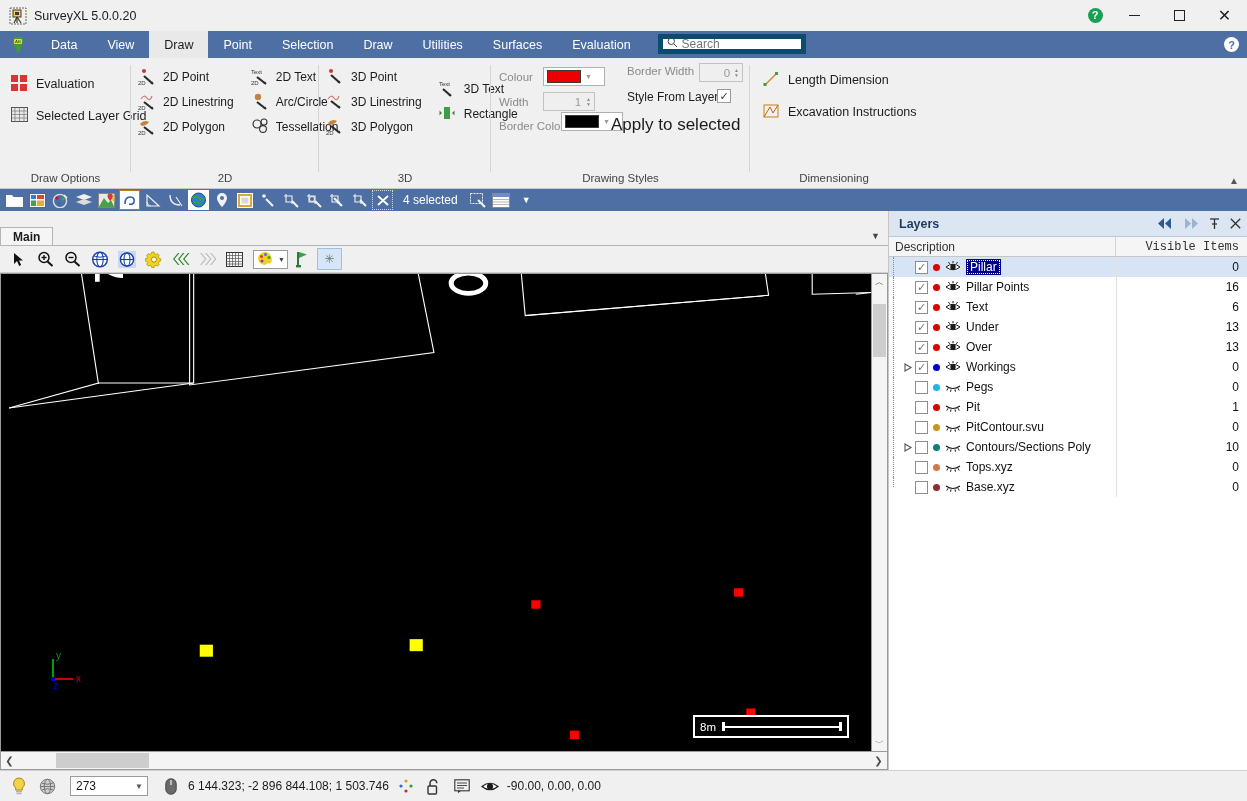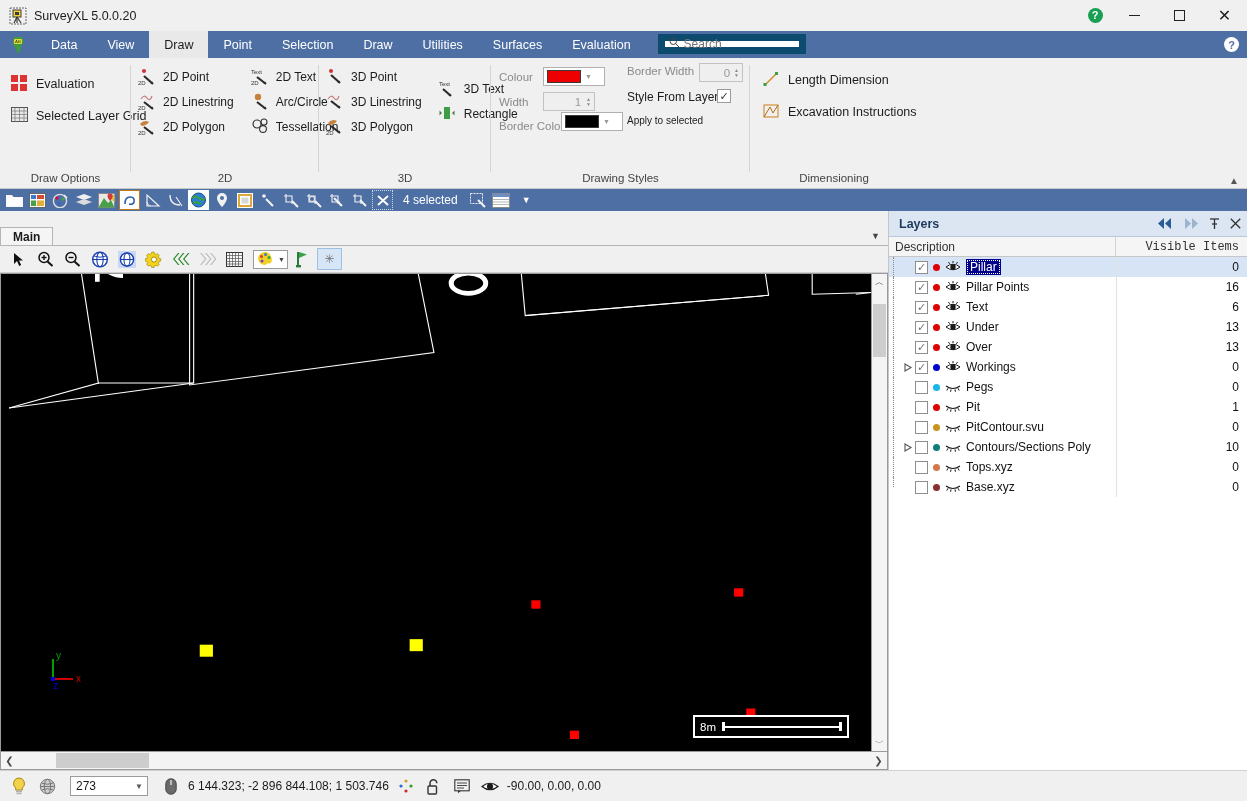--- a/index.html
+++ b/index.html
@@ -43,21 +43,21 @@
     height: 27px; background: #4e6fa3; display: flex; align-items: stretch;
     flex: 0 0 27px; position: relative;
   }
   .rt-logo { width: 36px; display:flex; align-items:center; justify-content:center; }
   .rt-tab {
     padding: 0 15px; display: flex; align-items: center; color: #fff;
     font-size: 12.5px; cursor: default;
   }
   .rt-tab.active { background: #e9e9e9; color: #1b1b1b; }
   .rt-search {
-    margin: 3px 0 3px 12px; width: 148px; background: #fff; border: 7px solid #0c4a6e;
+    margin: 3px 0 3px 12px; width: 148px; background: #fff; border: 5px solid #0c4a6e;
     display: flex; align-items: center; padding: 0 4px; height: 20px;
   }
   .rt-search .mag { margin-right: 4px; }
   .rt-search input {
     border: none; outline: none; font-size: 12px; width: 100%;
     font-family: "Liberation Sans", sans-serif; color: #333; background: transparent;
   }
   .rt-right { margin-left: auto; display: flex; align-items: center; padding-right: 8px; }
   .rt-help {
     width: 15px; height: 15px; border-radius: 50%; background: #fff; color: #4e6fa3;
@@ -477,21 +477,21 @@
         <span id="sw-border" style="width: 34px; height: 13px; border: 1px solid rgb(58, 58, 58); display: inline-block; background: rgb(0, 0, 0);"></span>
         <span style="margin-left:4px; font-size:7px; color:#999;">▼</span>
       </div>
       <div style="position:absolute; left:136px; top:7px; font-size:11.5px; color:#8a8a8a;">Border Width</div>
       <div style="position:absolute; left:208px; top:5px; width:44px; height:19px; border:1px solid #c2c2c2; background:#efefef; display:flex; align-items:center; justify-content:flex-end; padding:0 3px; font-size:11.5px; color:#9a9a9a;">
         <span>0</span>
         <span style="margin-left:4px; display:flex; flex-direction:column; font-size:5px; line-height:5px; color:#8d8d8d;">▲<br>▼</span>
       </div>
       <div style="position:absolute; left:136px; top:32px; font-size:12px; color:#1c1c1c;">Style From Layer</div>
       <div style="position:absolute; left:226px; top:31px; width:14px; height:14px; border:1px solid #9a9a9a; background:#fff; display:flex; align-items:center; justify-content:center; font-size:11px; color:#333;">✓</div>
-      <div style="position:absolute; left:136px; top:57px; font-size:10px; color:#1c1c1c;">Apply to selected</div>
+      <div style="position:absolute; left:120px; top:57px; font-size:17px; color:#1c1c1c;">Apply to selected</div>
     </div>
 
     <div class="rgroup last" style="width:168px">
       <div class="rg-body" style="flex-direction:column; padding-left:10px; ">
         <div class="ritem big">
           <span class="ic">
             <svg width="16" height="16" viewBox="0 0 16 16">
                 <line x1="2" y1="14" x2="13" y2="3" stroke="#d08a2a" stroke-width="1.4"></line>
                 <rect x="0.5" y="12" width="3" height="3" fill="#3d9e47"></rect>
                 <rect x="12" y="1" width="3" height="3" fill="#3d9e47"></rect>

